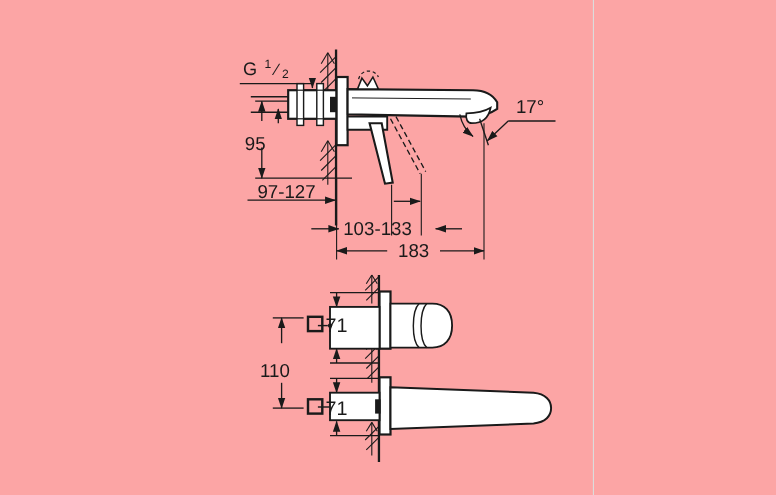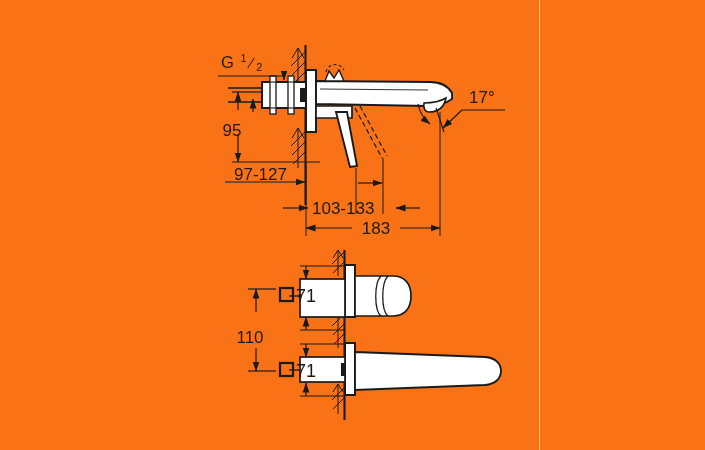--- a/index.html
+++ b/index.html
@@ -2,21 +2,21 @@
 <html><head>
 <meta charset="utf-8">
 <title>Technical Drawing</title>
 <style>
   html,body{margin:0;padding:0;background:#ffffff;}
   body{
     width:705px;height:450px;overflow:hidden;
     font-family:"Liberation Sans","DejaVu Sans",sans-serif;
     color:#1a1a1a;
   }
-  #stage{position:relative;width:705px;height:450px;background:#f97316;}
+  #stage{position:relative;width:705px;height:450px;background:#fca5a5;}
   #drawing{position:absolute;left:0;top:0;width:705px;height:450px;}
   .dimtext{font-family:"Liberation Sans","DejaVu Sans",sans-serif;fill:#1a1a1a;}
 </style>
 </head>
 <body>
 
 <div id="stage">
 
   <svg id="drawing" viewBox="0 0 705 450">
     <defs>

